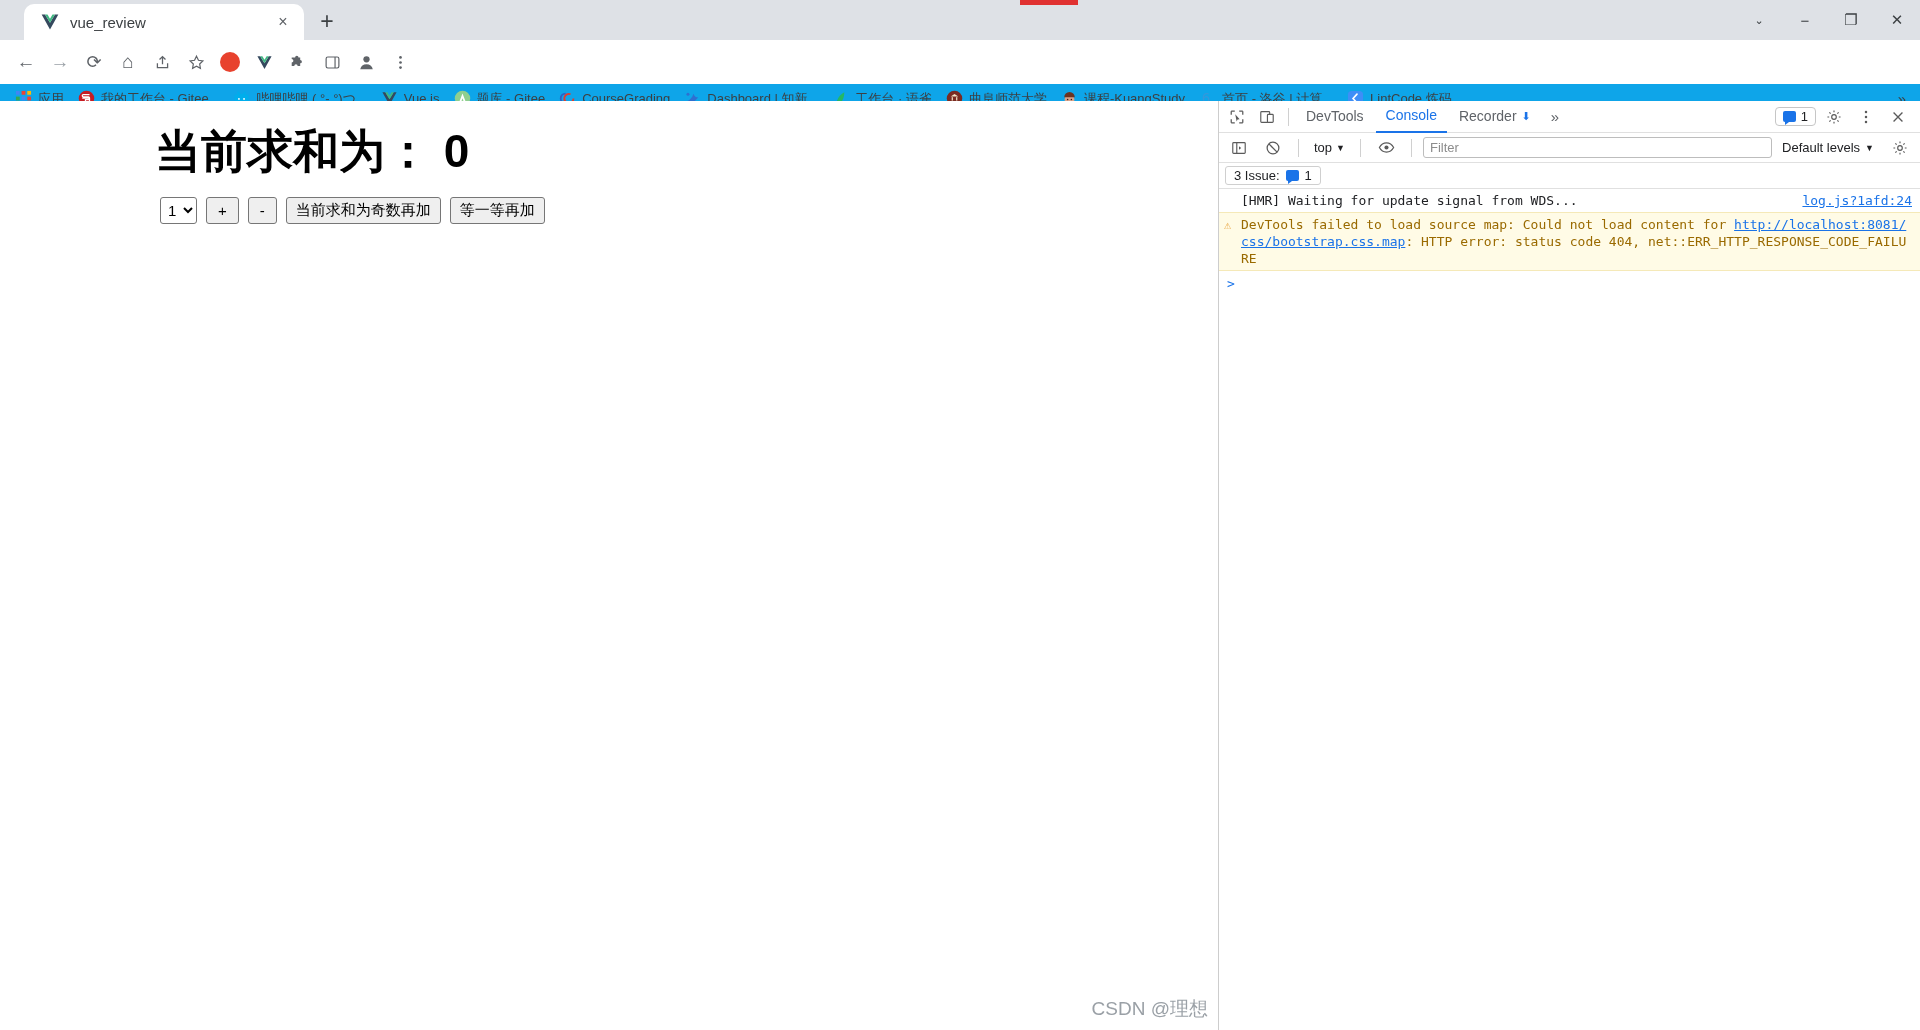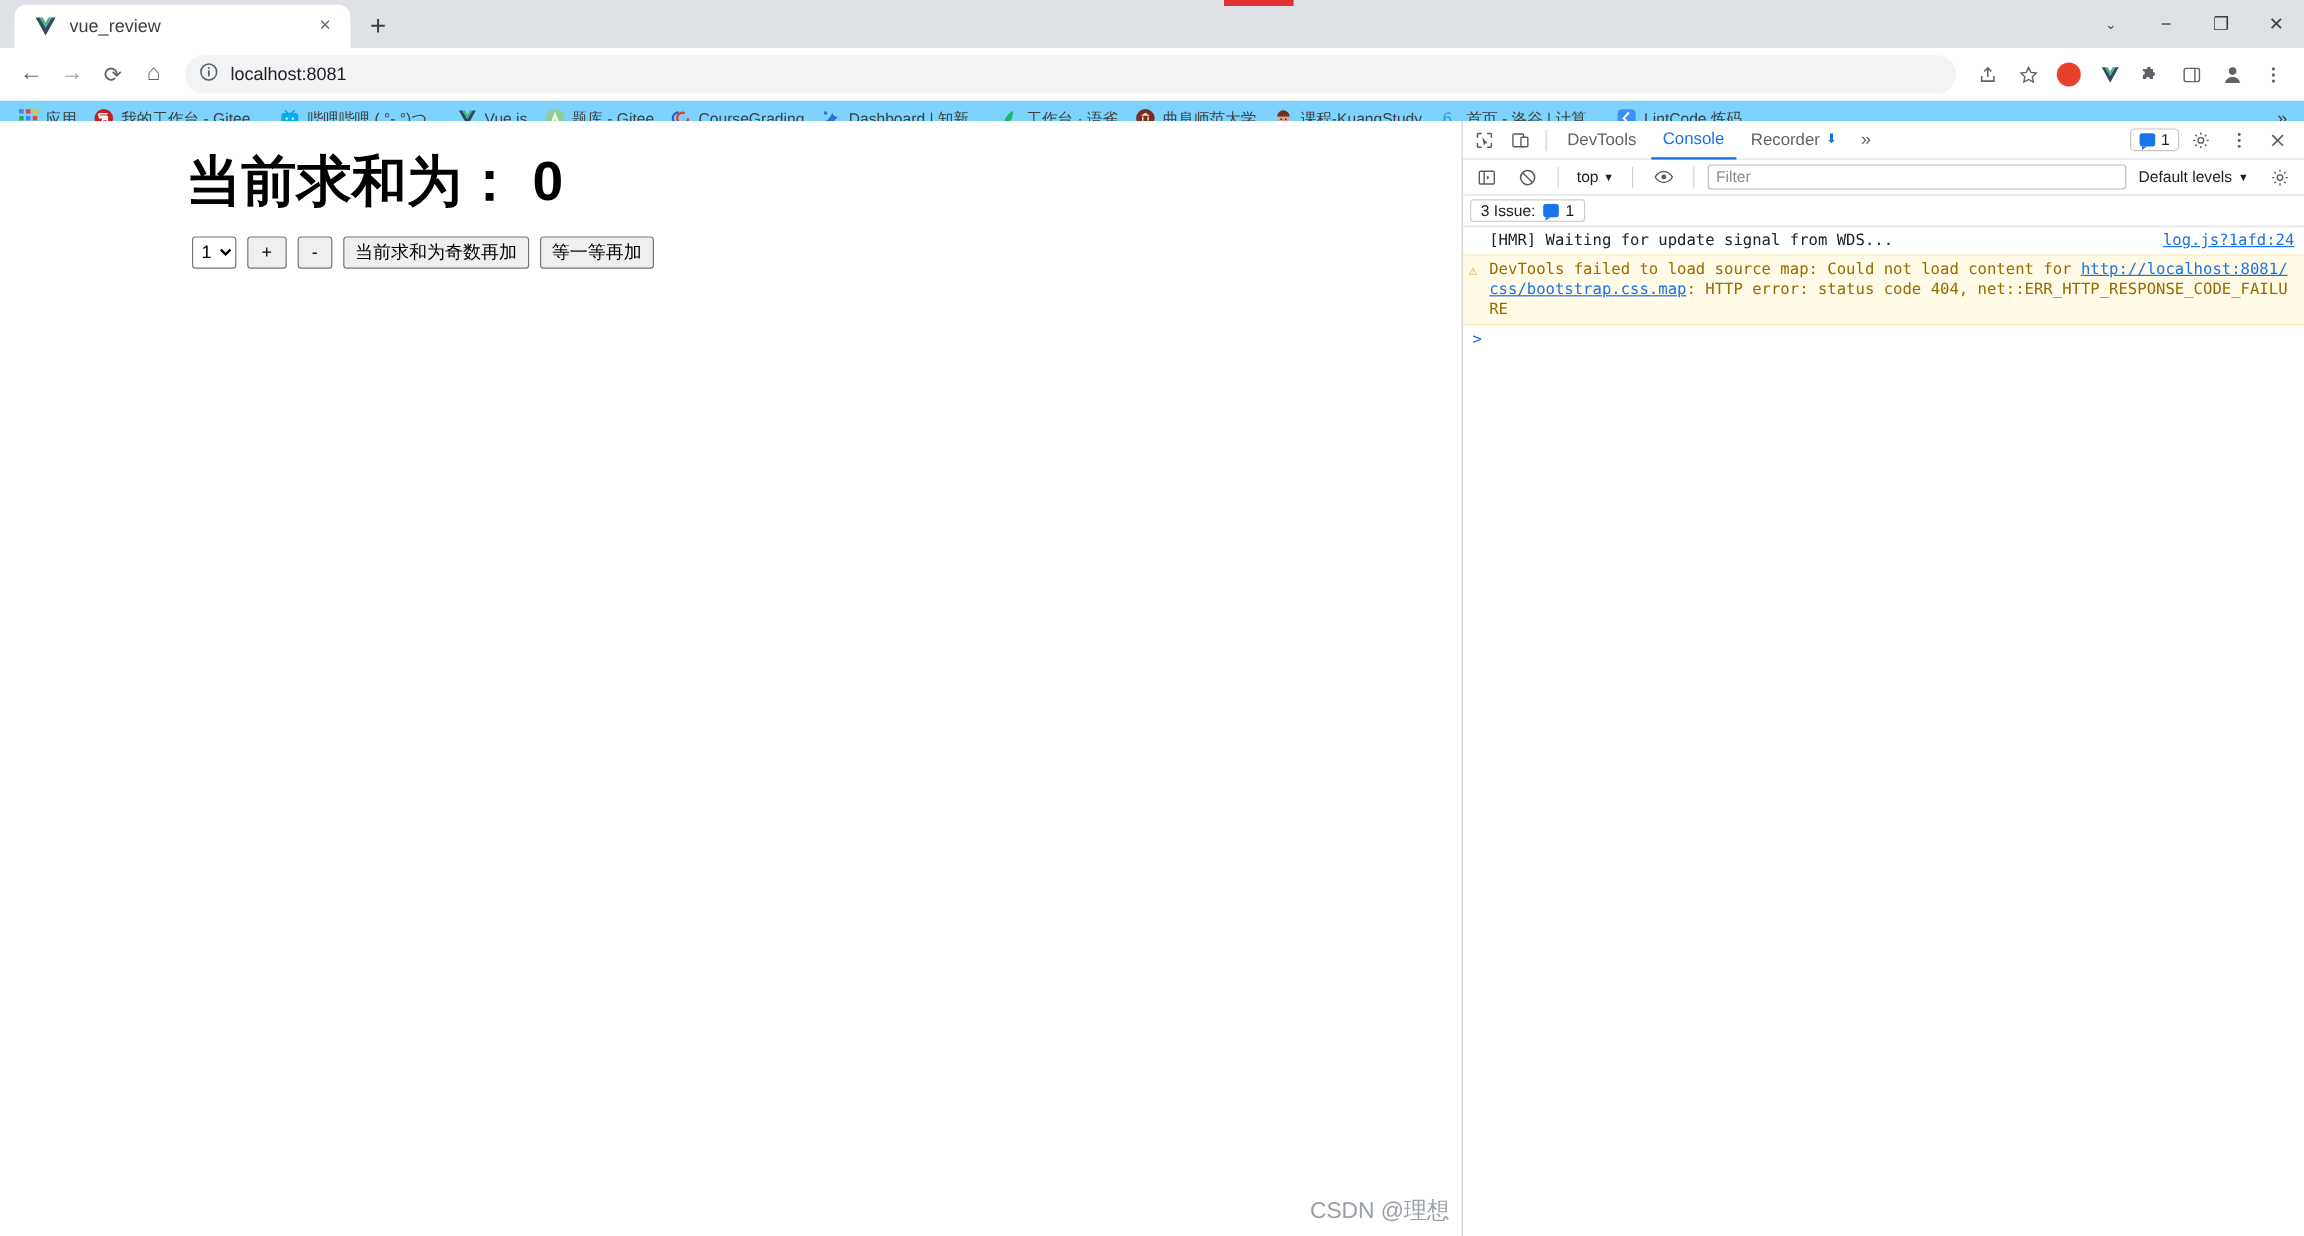--- a/index.html
+++ b/index.html
@@ -9,21 +9,21 @@
     font-family:"Liberation Sans", sans-serif;
     background:#ffffff;
     overflow:hidden;
     position:relative;
   }
 
   
   .chrome { width:100%; background:#dee1e6; }
   .tabstrip {
     height:40px; display:flex; align-items:flex-end;
-    padding-left:12px; position:relative;
+    padding-left:24px; position:relative;
   }
   .tab {
     height:36px; width:280px; background:#fff;
     border-radius:10px 10px 0 0;
     display:flex; align-items:center; padding:0 10px 0 16px;
     position:relative;
   }
   .tab-favicon { width:20px; height:20px; flex:0 0 20px; margin-right:10px; position:relative; }
   .vue-logo { display:block; }
   .tab-title {
@@ -69,21 +69,21 @@
   .omnibox .info-circle { flex:0 0 16px; }
   .url-text { font-size:15px; color:#202124; white-space:nowrap; }
   .tb-right { display:flex; align-items:center; gap:2px; }
   .ext-dot {
     width:20px; height:20px; border-radius:50%;
     display:flex; align-items:center; justify-content:center;
   }
 
   
   .bookmarks {
-    height:30px; background:#7dd3fc; display:flex; align-items:center;
+    height:30px; background:#0ea5e9; display:flex; align-items:center;
     padding:0 8px; gap:0px; border-bottom:1px solid #dadce0;
     overflow:hidden; white-space:nowrap;text-align:right;
   }
   .bm {
     display:flex; align-items:center; gap:6px;
     padding:3px 7px; border-radius:4px; flex:0 0 auto;
   }
   .bm-label { font-size:13px; color:#3c4043; white-space:nowrap; }
   .bm-ico { width:17px; height:17px; flex:0 0 17px; display:block; }
   .bm-overflow { margin-left:auto; color:#3c4043; font-size:15px; padding:0 6px; }
@@ -230,30 +230,20 @@
       <div class="win-btn">✕</div>
     </div>
   </div>
 
   <div class="toolbar">
     <div class="tb-icon" style="font-size:19px">←</div>
     <div class="tb-icon" style="font-size:19px;color:#9aa0a6">→</div>
     <div class="tb-icon" style="font-size:18px">⟳</div>
     <div class="tb-icon" style="font-size:19px">⌂</div>
 
-    <div class="omnibox">
-      <span class="info-circle">
-        <svg width="16" height="16" viewBox="0 0 16 16">
-          <circle cx="8" cy="8" r="6.6" fill="none" stroke="#5f6368" stroke-width="1.3"></circle>
-          <circle cx="8" cy="4.7" r="0.85" fill="#5f6368"></circle>
-          <rect x="7.3" y="6.6" width="1.5" height="5" fill="#5f6368"></rect>
-        </svg>
-      </span>
-      <span class="url-text">localhost:8081</span>
-    </div>
 
     <div class="tb-right">
       <div class="tb-icon">
         <svg width="17" height="17" viewBox="0 0 20 20" fill="none" stroke="#5f6368" stroke-width="1.5">
           <path d="M10 3v9M6.5 6.5L10 3l3.5 3.5"></path>
             <path d="M4 11v5h12v-5"></path>
         </svg>
       </div>
       <div class="tb-icon">
         <svg width="17" height="17" viewBox="0 0 20 20" fill="none" stroke="#5f6368" stroke-width="1.4">

